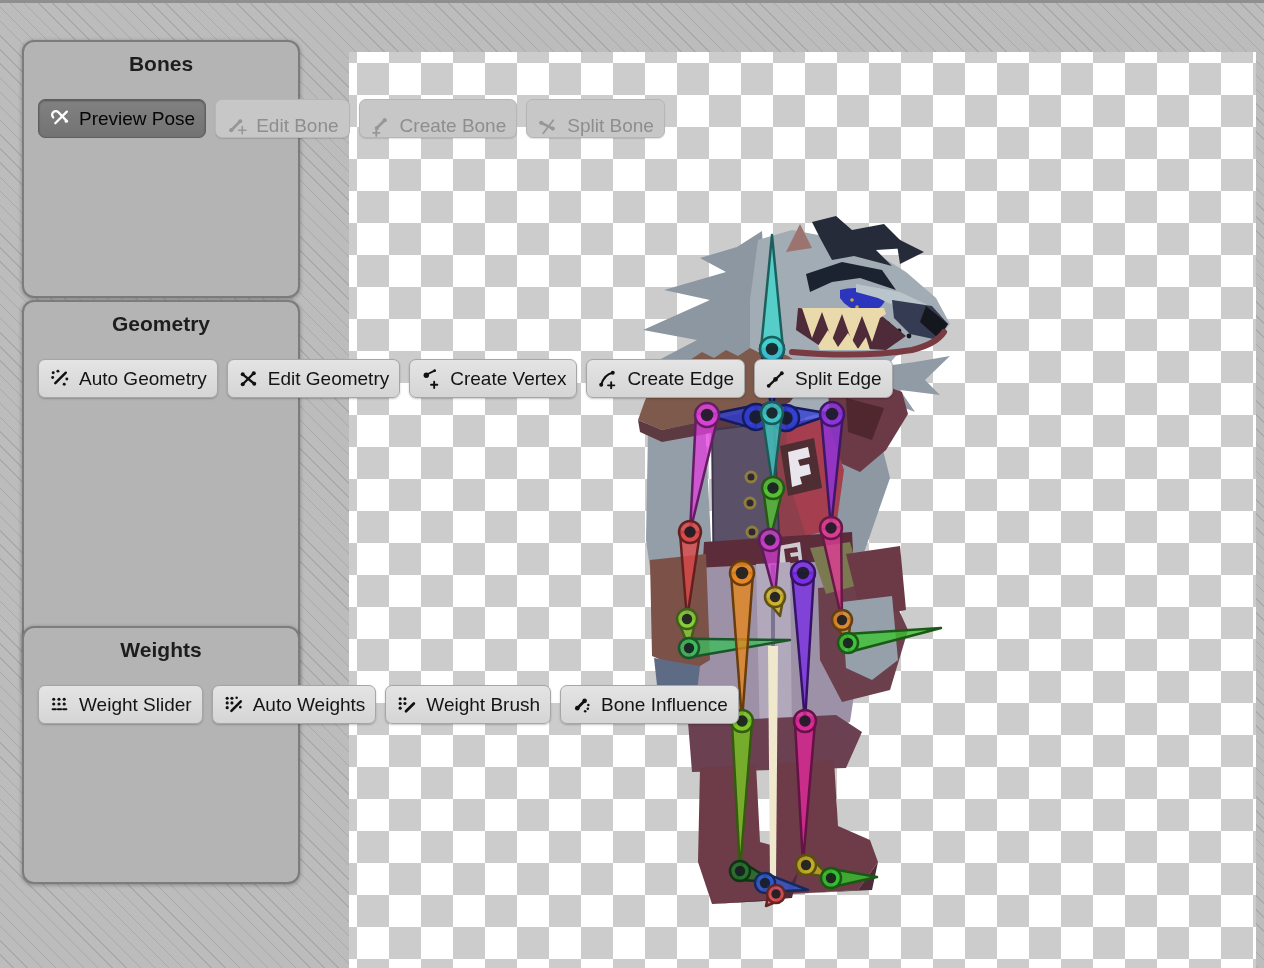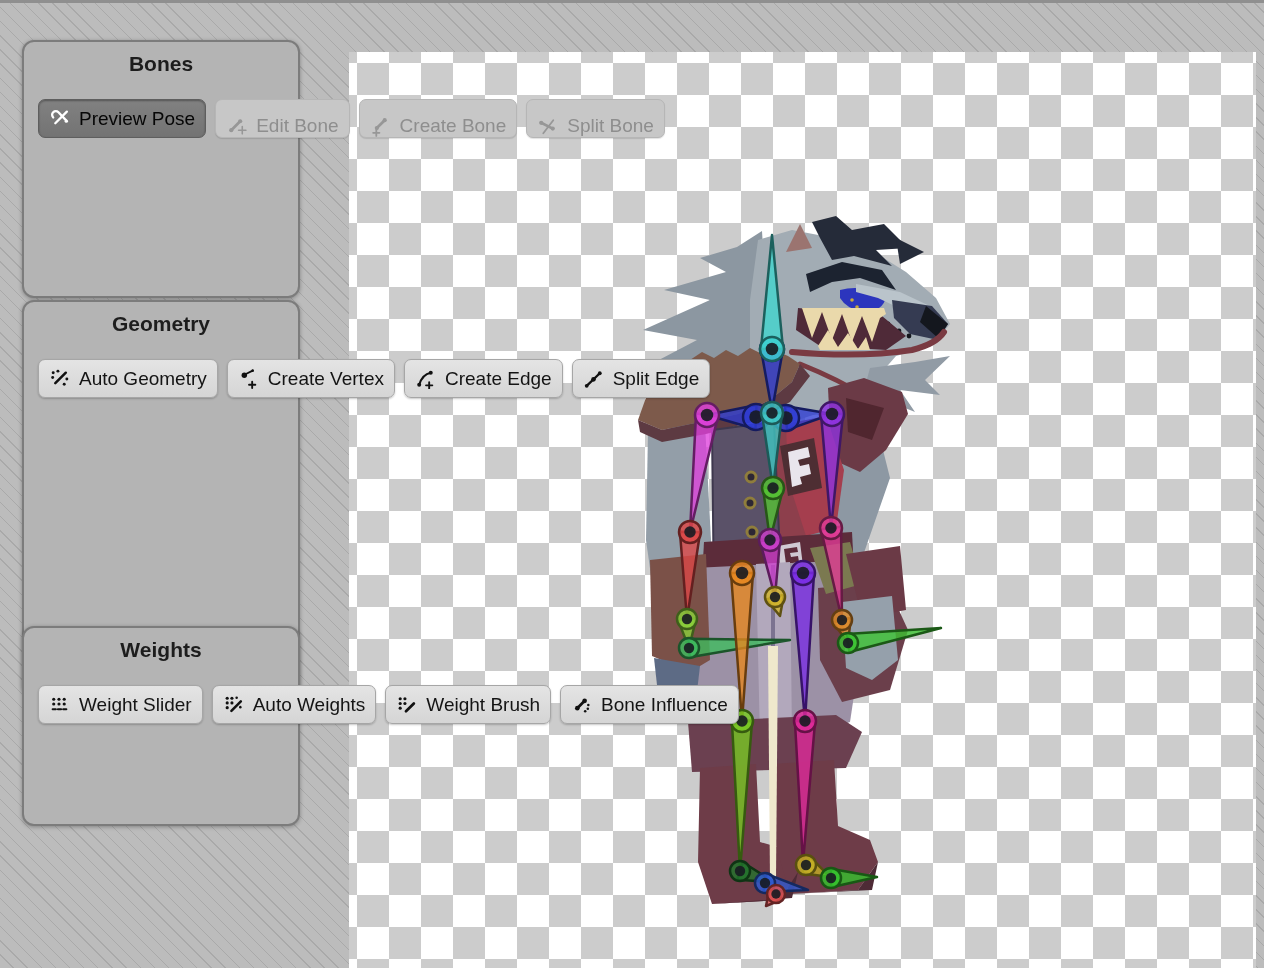--- a/index.html
+++ b/index.html
@@ -15,21 +15,21 @@
     background-size:64px 64px;background-position:8px -21px;}
   .sprite-canvas svg{position:absolute;left:0;top:0;}
   
   .panel{position:absolute;left:22px;width:278px;background:#b4b4b4;
     border:2px solid #7c7c7c;border-radius:12px;box-sizing:border-box;
     box-shadow:0 1px 4px rgba(0,0,0,.30);padding-top:9px;}
   .panel h2{margin:0;text-align:center;font-size:21px;line-height:26px;font-weight:600;color:#1d1d1d;}
   .panel .buttons{margin-top:22px;padding:0 14px;display:flex;flex-direction:row;gap:9px;}
   .panel-bones{top:40px;height:258px;}
   .panel-geometry{top:300px;height:396px;}
-  .panel-weights{top:626px;height:200px;}
+  .panel-weights{top:626px;height:258px;}
   .btn{height:39px;border-radius:7px;display:flex;align-items:center;gap:9px;
     padding:0 10px;font-size:19px;box-sizing:border-box;cursor:pointer;user-select:none;}
   .btn .icon{width:21px;height:21px;flex:0 0 auto;display:block;}
   .btn.enabled{background:linear-gradient(#e4e4e4,#d5d5d5);border:1px solid #a6a6a6;
     color:#141414;box-shadow:0 1px 2px rgba(0,0,0,.22);}
   .btn.enabled .icon{color:#111111;}
   .btn.disabled{background:#c7c7c7;border:1px solid #b6b6b6;color:#8e8e8e;
     box-shadow:0 1px 1px rgba(0,0,0,.12);cursor:default;align-items:flex-end;}
   .btn.disabled .icon{color:#979797;}
   .btn.active{background:linear-gradient(#818181,#737373);border:1px solid #5e5e5e;
@@ -305,20 +305,33 @@
               <circle cx="4" cy="4.5" r="1.4"></circle>
               <circle cx="8.5" cy="3" r="1.4"></circle>
               <circle cx="3.5" cy="9" r="1.4"></circle>
               <circle cx="14.5" cy="15.5" r="1.4"></circle>
               <circle cx="17" cy="10.5" r="1.4"></circle>
             </g>
           </svg>
         <span>Auto Geometry</span>
       </div>
       <div class="btn enabled">
+        <svg class="icon" viewBox="0 0 20 20" fill="none" stroke="currentColor" stroke-width="2.2" stroke-linecap="round">
+            <path d="M4.5 15.5 15 5"></path>
+            <path d="M4.5 6 15.5 15"></path>
+            <g fill="currentColor" stroke="none">
+              <circle cx="4.5" cy="15.5" r="1.9"></circle>
+              <circle cx="15" cy="5" r="1.9"></circle>
+              <circle cx="4.5" cy="6" r="1.9"></circle>
+              <circle cx="15.5" cy="15" r="1.9"></circle>
+            </g>
+          </svg>
+        <span>Edit Geometry</span>
+      </div>
+      <div class="btn enabled">
         <svg class="icon" viewBox="0 0 20 20" fill="none" stroke="currentColor" stroke-width="1.8" stroke-linecap="round">
             <circle cx="6" cy="7" r="2.6" fill="currentColor" stroke="none"></circle>
             <path d="M8 5.5 14 2.5"></path>
             <circle cx="14" cy="2.5" r="1.2" fill="currentColor" stroke="none"></circle>
             <path d="M13.5 13v6M10.5 16h6"></path>
           </svg>
         <span>Create Vertex</span>
       </div>
       <div class="btn enabled">
         <svg class="icon" viewBox="0 0 20 20" fill="none" stroke="currentColor" stroke-width="2" stroke-linecap="round">

